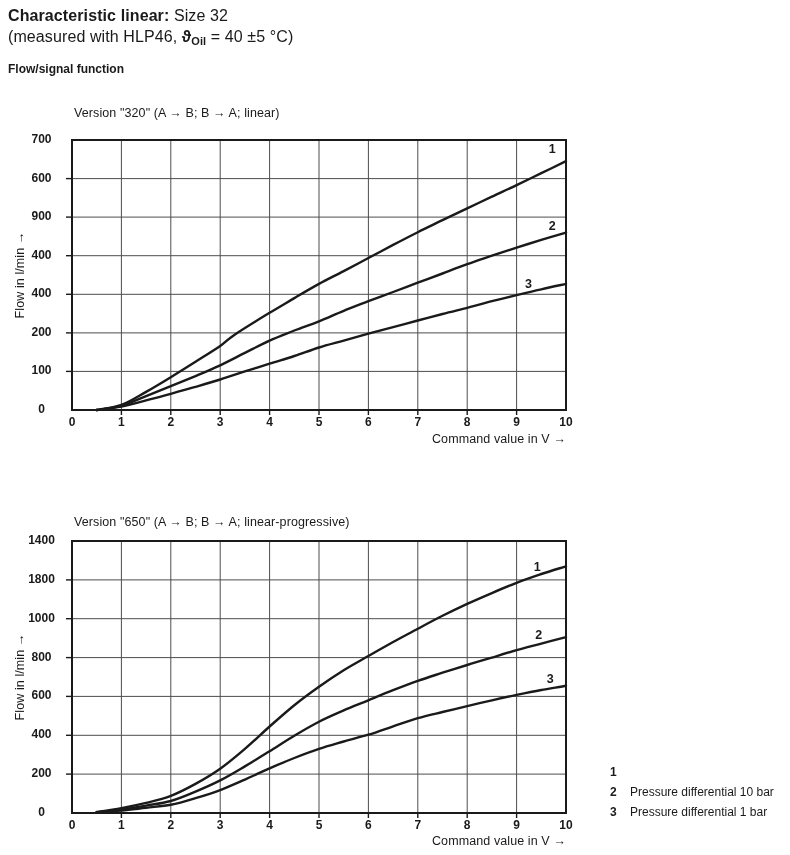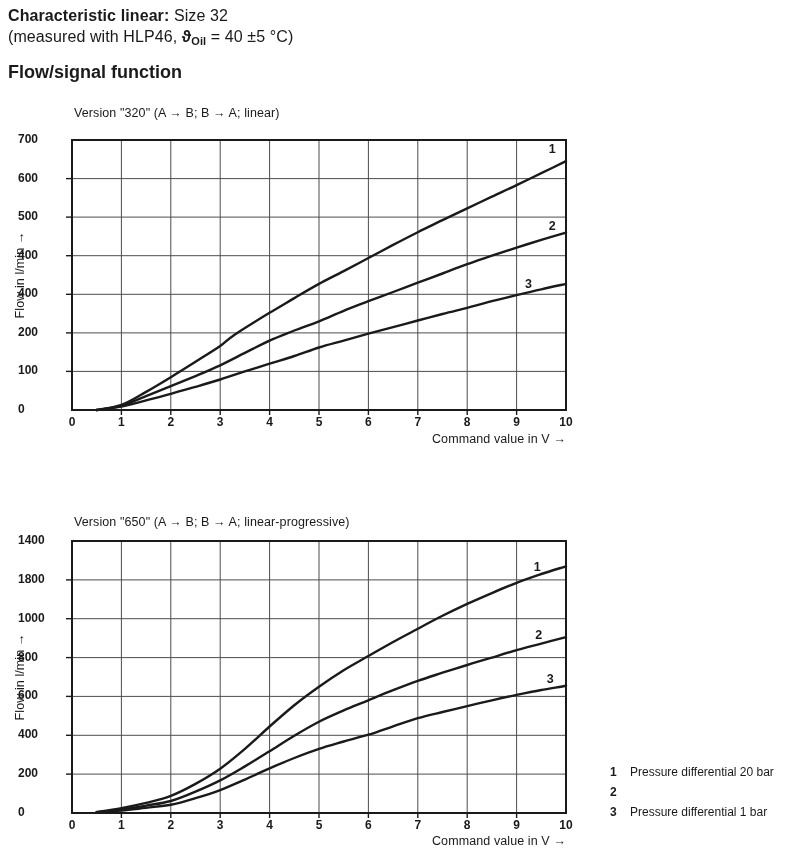--- a/index.html
+++ b/index.html
@@ -12,21 +12,21 @@
     overflow: hidden;
   }
   .page { position: absolute; inset: 0; }
 
   
   .header { position: absolute; left: 8px; top: 5px; }
   .header .line { font-size: 16px; line-height: 21px; letter-spacing: 0.1px; }
   .bold { font-weight: bold; }
   .theta { font-weight: bold; }
   .theta-sub { font-weight: bold; font-size: 11px; vertical-align: -3px; }
-  .section-heading { position: absolute; left: 8px; top: 62px; font-size: 18px; font-weight: bold; }
+  .section-heading { position: absolute; left: 8px; top: 62px; font-size: 12px; font-weight: bold; }
 
   
   .chart { position: absolute; }
   .chart svg.plot { position: absolute; left: 0; top: 0; overflow: visible; display: block; }
   .chart-title {
     position: absolute; left: 2px; white-space: nowrap;
     font-size: 12.5px; letter-spacing: 0.1px;
   }
   .x-axis-title {
     position: absolute; left: 0; width: 100%; text-align: right;
@@ -35,21 +35,21 @@
   .y-axis-title {
     position: absolute; left: -52px; top: 50%;
     transform: translate(-50%, -50%) rotate(-90deg);
     white-space: nowrap; font-size: 12.5px; letter-spacing: 0.1px;
   }
   .x-tick-label {
     position: absolute; width: 32px; text-align: center;
     font-size: 12px; font-weight: bold;
   }
   .y-tick-label {
-    position: absolute; left: -54px; width: 47px; text-align: left;
+    position: absolute; left: -54px; width: 47px; text-align: center;
     font-size: 12px; font-weight: bold; line-height: 15px;
   }
 
   
   .grid  { stroke: #4d4d4d; stroke-width: 1; }
   .tick  { stroke: #1a1a1a; stroke-width: 1.4; }
   .frame { fill: none; stroke: #1a1a1a; stroke-width: 2; }
   .curve { fill: none; stroke: #1a1a1a; stroke-width: 2.4;
            stroke-linejoin: round; stroke-linecap: round; }
   .curve-label { font: bold 12.5px "Liberation Sans","DejaVu Sans",sans-serif;
@@ -125,21 +125,21 @@
       <span class="x-tick-label" style="left: 280.4px; top: 275px;">6</span>
       <span class="x-tick-label" style="left: 329.8px; top: 275px;">7</span>
       <span class="x-tick-label" style="left: 379.2px; top: 275px;">8</span>
       <span class="x-tick-label" style="left: 428.6px; top: 275px;">9</span>
       <span class="x-tick-label" style="left: 478px; top: 275px;">10</span>
       <span class="y-tick-label" style="top: 262px;">0</span>
       <span class="y-tick-label" style="top: 223.429px;">100</span>
       <span class="y-tick-label" style="top: 184.857px;">200</span>
       <span class="y-tick-label" style="top: 146.286px;">400</span>
       <span class="y-tick-label" style="top: 107.714px;">400</span>
-      <span class="y-tick-label" style="top: 69.1429px;">500</span>
+      <span class="y-tick-label" style="top: 69.1429px;">900</span>
       <span class="y-tick-label" style="top: 30.5714px;">600</span>
       <span class="y-tick-label" style="top: -8px;">700</span>
     </div>
 
   <div class="chart" style="left:72px; top:541px; width:494px; height:272px;">
     <div class="chart-title" style="top:-26px;">Version "650" (A → B; B → A; linear-progressive)</div>
     <div class="y-axis-title">Flow in l/min →</div>
     <svg class="plot" width="494" height="272" viewBox="0 0 494 272" xmlns="http://www.w3.org/2000/svg">
         <line class="grid" x1="49.4" y1="0" x2="49.4" y2="272"></line>
         <line class="tick" x1="49.4" y1="272" x2="49.4" y2="277"></line>
@@ -197,24 +197,24 @@
       <span class="y-tick-label" style="top: 147.429px;">600</span>
       <span class="y-tick-label" style="top: 108.571px;">800</span>
       <span class="y-tick-label" style="top: 69.7143px;">1000</span>
       <span class="y-tick-label" style="top: 30.8571px;">1800</span>
       <span class="y-tick-label" style="top: -8px;">1400</span>
     </div>
 
   <div class="legend">
     <div class="legend-row">
       <span class="legend-num">1</span>
-      <span class="legend-label">Pressure differential 20 bar</span>
     </div>
     <div class="legend-row">
       <span class="legend-num">2</span>
+      <span class="legend-label">Pressure differential 10 bar</span>
     </div>
     <div class="legend-row">
       <span class="legend-num">3</span>
       <span class="legend-label">Pressure differential 1 bar</span>
     </div>
   </div>
 
 </div>
 
 </body></html>

